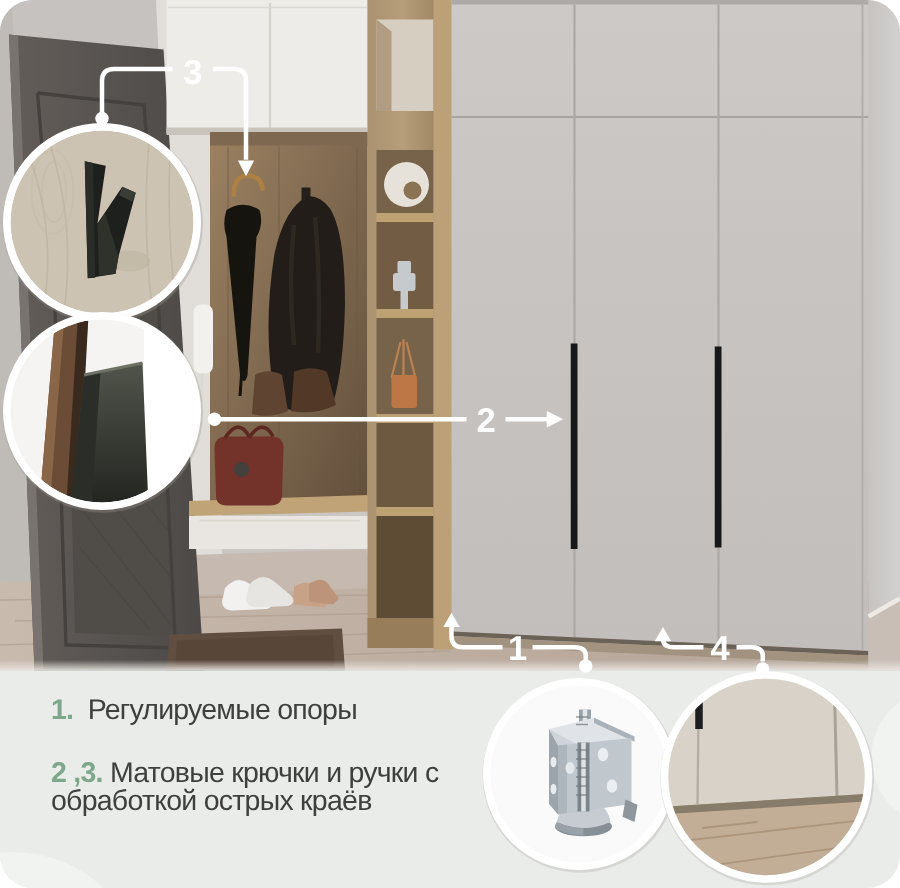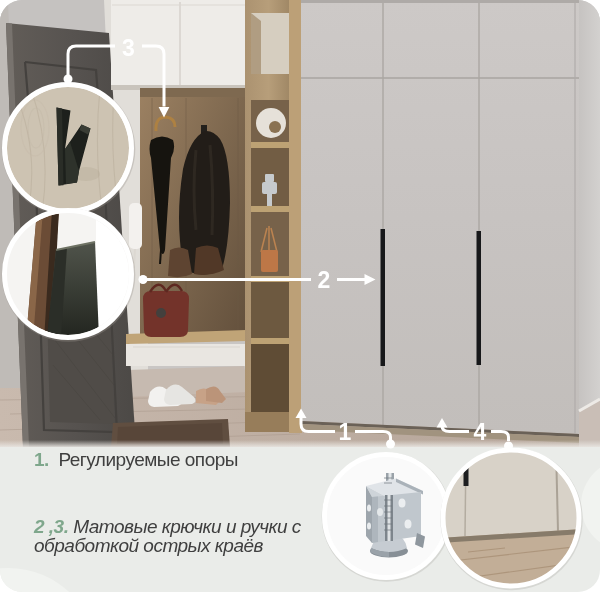--- a/index.html
+++ b/index.html
@@ -343,17 +343,17 @@
     <path d="M442 426 Q442 431.5 449.5 431.5 L469 431.5"></path>
     <path d="M491 431.5 L501 431.5 Q508.5 431.5 508.5 437 L508.5 441"></path>
   </g>
   <polygon points="442,418 436.5,427.5 447.5,427.5" fill="#ffffff"></polygon>
   <circle cx="508.5" cy="446" r="4.5" fill="#ffffff"></circle>
 
   <text x="480" y="440" font-size="23" font-weight="bold" fill="#ffffff" text-anchor="middle">4</text>
 </g>
 </svg>
 
-<div class="txt" style="left:34px;top:451px;text-align:center;"><span class="num">1.</span>&nbsp; Регулируемые опоры</div>
-
-<div class="txt" style="left:34px;top:518px;width:276px;font-style:italic;"><span class="num">2 ,3.</span> Матовые крючки и ручки с обработкой острых краёв</div>
+<div class="txt" style="left:34px;top:465px;text-align:center;"><span class="num">1.</span>&nbsp; Регулируемые опоры</div>
+
+<div class="txt" style="left:34px;top:507px;width:276px;"><span class="num">2 ,3.</span> Матовые крючки и ручки с обработкой острых краёв</div>
 
 </div>
 
 </body></html>

